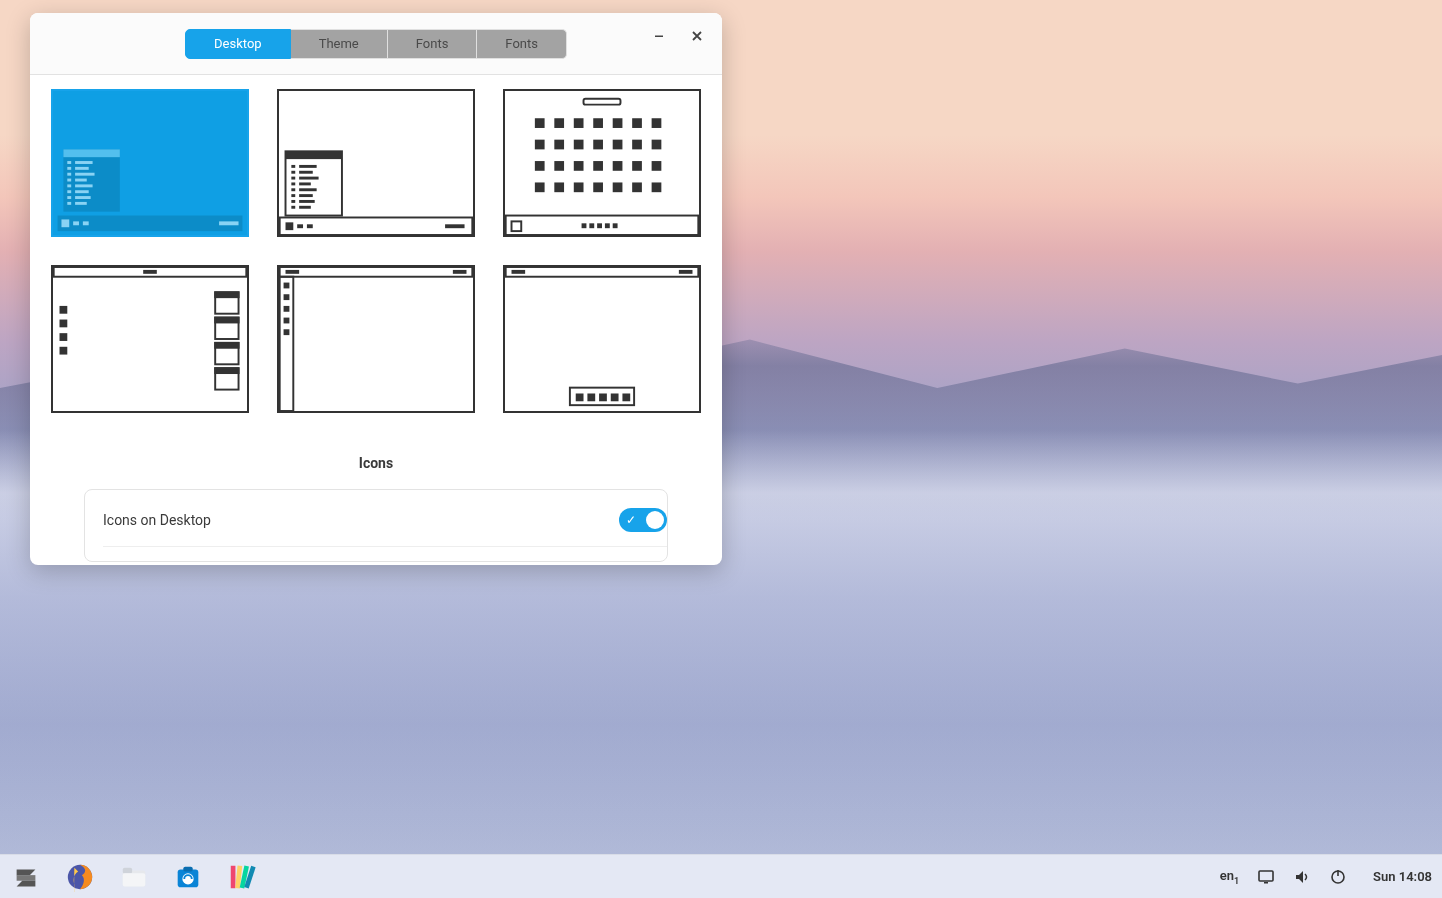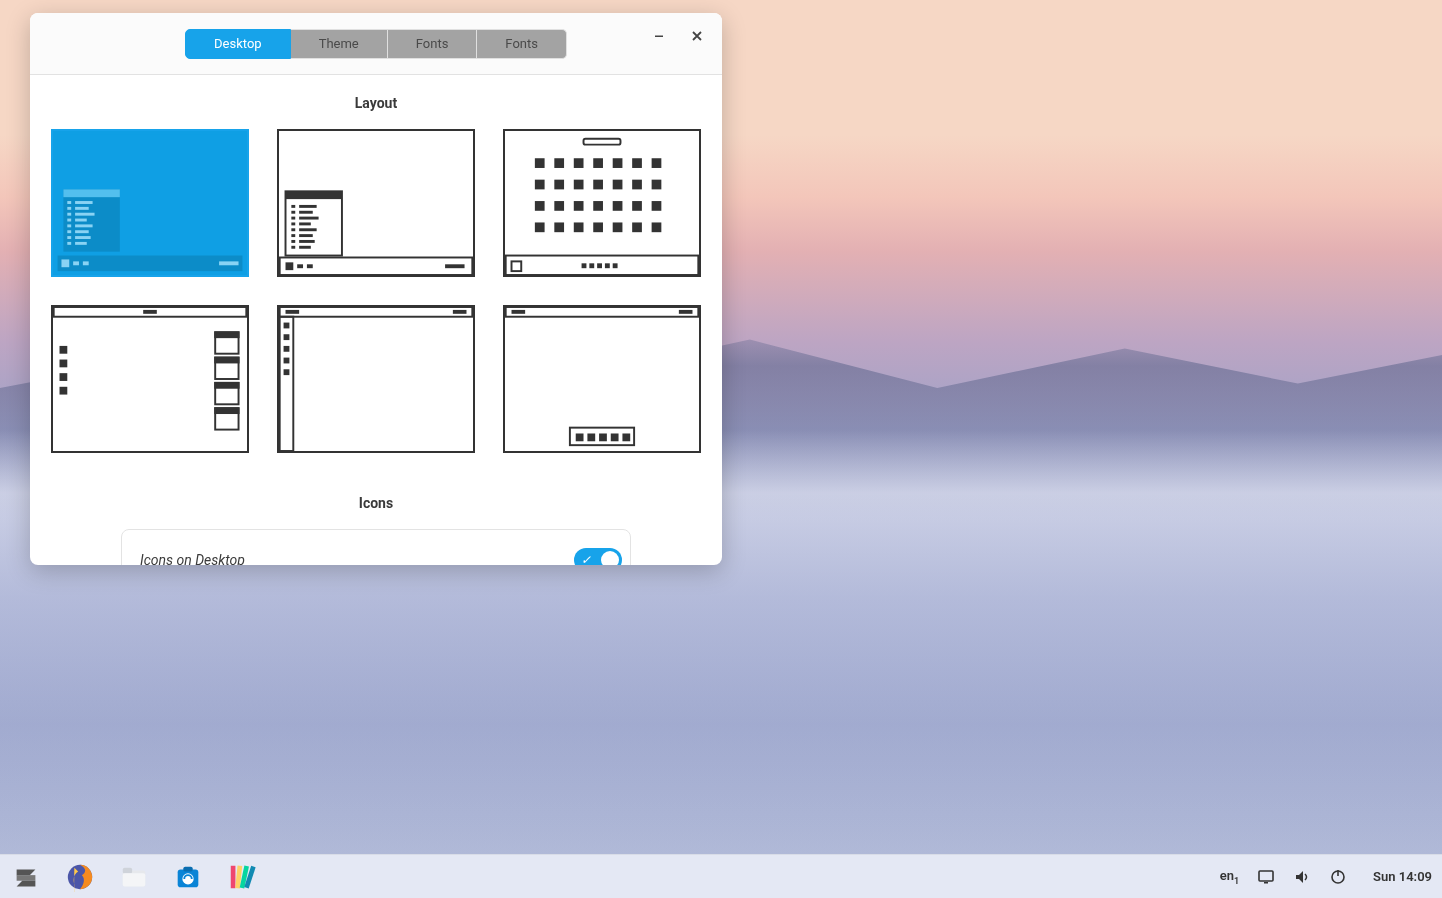--- a/index.html
+++ b/index.html
@@ -41,21 +41,21 @@
 .win-btn { width:34px; height:30px; display:flex; align-items:center; justify-content:center; color:#555; font-size:14px; cursor:pointer; border-radius:4px; }
 .content { flex:1; overflow:auto; padding:14px 18px 0 18px; }
 .section-title { text-align:center; font-weight:700; color:#3a3a3a; font-size:14px; margin:6px 0 18px 0; }
 .layout-grid { display:grid; grid-template-columns:repeat(3, 198px); gap:28px; justify-content:center; }
 .layout-card {
   width:198px; height:148px; border:2px solid #333; background:#fff; position:relative; cursor:pointer;
 }
 .layout-card.selected { border:2px solid #17a3ea; background:#0f9fe4; }
 .layout-card svg { position:absolute; inset:0; width:100%; height:100%; }
 .icons-card {
-  margin:18px auto 0 auto; width:510px; border:1px solid #e3e3e3; border-radius:8px; padding:18px 8px 0 18px;font-style:italic;
+  margin:18px auto 0 auto; width:584px; border:1px solid #e3e3e3; border-radius:8px; padding:18px 0 0 18px;
 }
 .icons-row { display:flex; align-items:center; justify-content:space-between; padding-bottom:14px; border-bottom:1px solid #eee; }
 .icons-row-label { font-size:14px; color:#3a3a3a; }
 .toggle {
   width:48px; height:24px; border-radius:14px; background:#17a3ea; position:relative; cursor:pointer;
 }
 .toggle .knob {
   position:absolute; right:3px; top:3px; width:18px; height:18px; background:#fff; border-radius:50%;
 }
 .toggle .check { position:absolute; left:7px; top:5px; color:#fff; font-size:12px; }
@@ -96,21 +96,20 @@
       </div>
       <div class="win-btn">
         <svg width="12" height="12" viewBox="0 0 12 12">
             <path d="M2 2 L10 10 M10 2 L2 10" stroke="#444" stroke-width="1.8"></path>
           </svg>
       </div>
     </div>
   </div>
 
   <div class="content">
-    <div class="section-title">Layout</div>
 
     <div class="layout-grid">
 
       <div class="layout-card selected">
         <svg viewBox="0 0 198 148">
           <rect x="4" y="4" width="190" height="140" fill="#0f9fe4"></rect>
           <rect x="4" y="128" width="190" height="16" fill="#0c8cc8"></rect>
           <rect x="8" y="132" width="8" height="8" fill="#89d3f4"></rect>
           <rect x="20" y="134" width="6" height="4" fill="#89d3f4"></rect>
           <rect x="30" y="134" width="6" height="4" fill="#89d3f4"></rect>
@@ -347,15 +346,15 @@
           <path d="M3 7 L6 7 L10 3 L10 15 L6 11 L3 11 Z" fill="#333"></path>
           <path d="M12 6 Q15 9 12 12" fill="none" stroke="#333" stroke-width="1.5"></path>
         </svg>
     </div>
     <div class="tray-icon">
       <svg viewBox="0 0 18 18">
           <circle cx="9" cy="9" r="6" fill="none" stroke="#333" stroke-width="1.6"></circle>
           <rect x="8.2" y="2" width="1.6" height="6" fill="#333"></rect>
         </svg>
     </div>
-    <div class="tray-text" style="margin-left:8px">Sun 14:09</div>
+    <div class="tray-text" style="margin-left:8px">Sun 14:08</div>
   </div>
 </div>
 
 </body></html>

